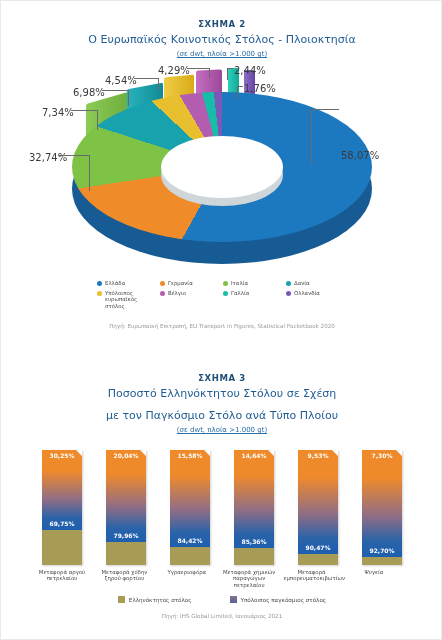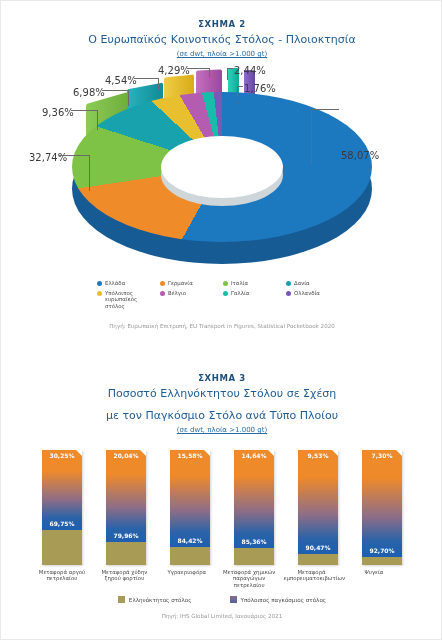--- a/index.html
+++ b/index.html
@@ -164,21 +164,21 @@
       </div>
 
       <div class="plabel" style="left:340px;top:42px;margin-top:44px;">58,07%</div>
       <div class="leader" style="left:310px;top:45px;width:28px;height:1px;"></div>
       <div class="leader" style="left:310px;top:45px;width:1px;height:56px;"></div>
 
       <div class="plabel" style="left:28px;top:88px;">32,74%</div>
       <div class="leader" style="left:58px;top:91px;width:30px;height:1px;"></div>
       <div class="leader" style="left:88px;top:91px;width:1px;height:36px;"></div>
 
-      <div class="plabel" style="left:41px;top:43px;">9,36%</div>
+      <div class="plabel" style="left:41px;top:43px;">7,34%</div>
       <div class="leader" style="left:70px;top:46px;width:26px;height:1px;"></div>
       <div class="leader" style="left:96px;top:46px;width:1px;height:20px;"></div>
 
       <div class="plabel" style="left:72px;top:23px;">6,98%</div>
       <div class="leader" style="left:101px;top:26px;width:26px;height:1px;"></div>
       <div class="leader" style="left:127px;top:26px;width:1px;height:16px;"></div>
 
       <div class="plabel" style="left:104px;top:11px;">4,54%</div>
       <div class="leader" style="left:133px;top:14px;width:24px;height:1px;"></div>
       <div class="leader" style="left:157px;top:14px;width:1px;height:12px;"></div>

